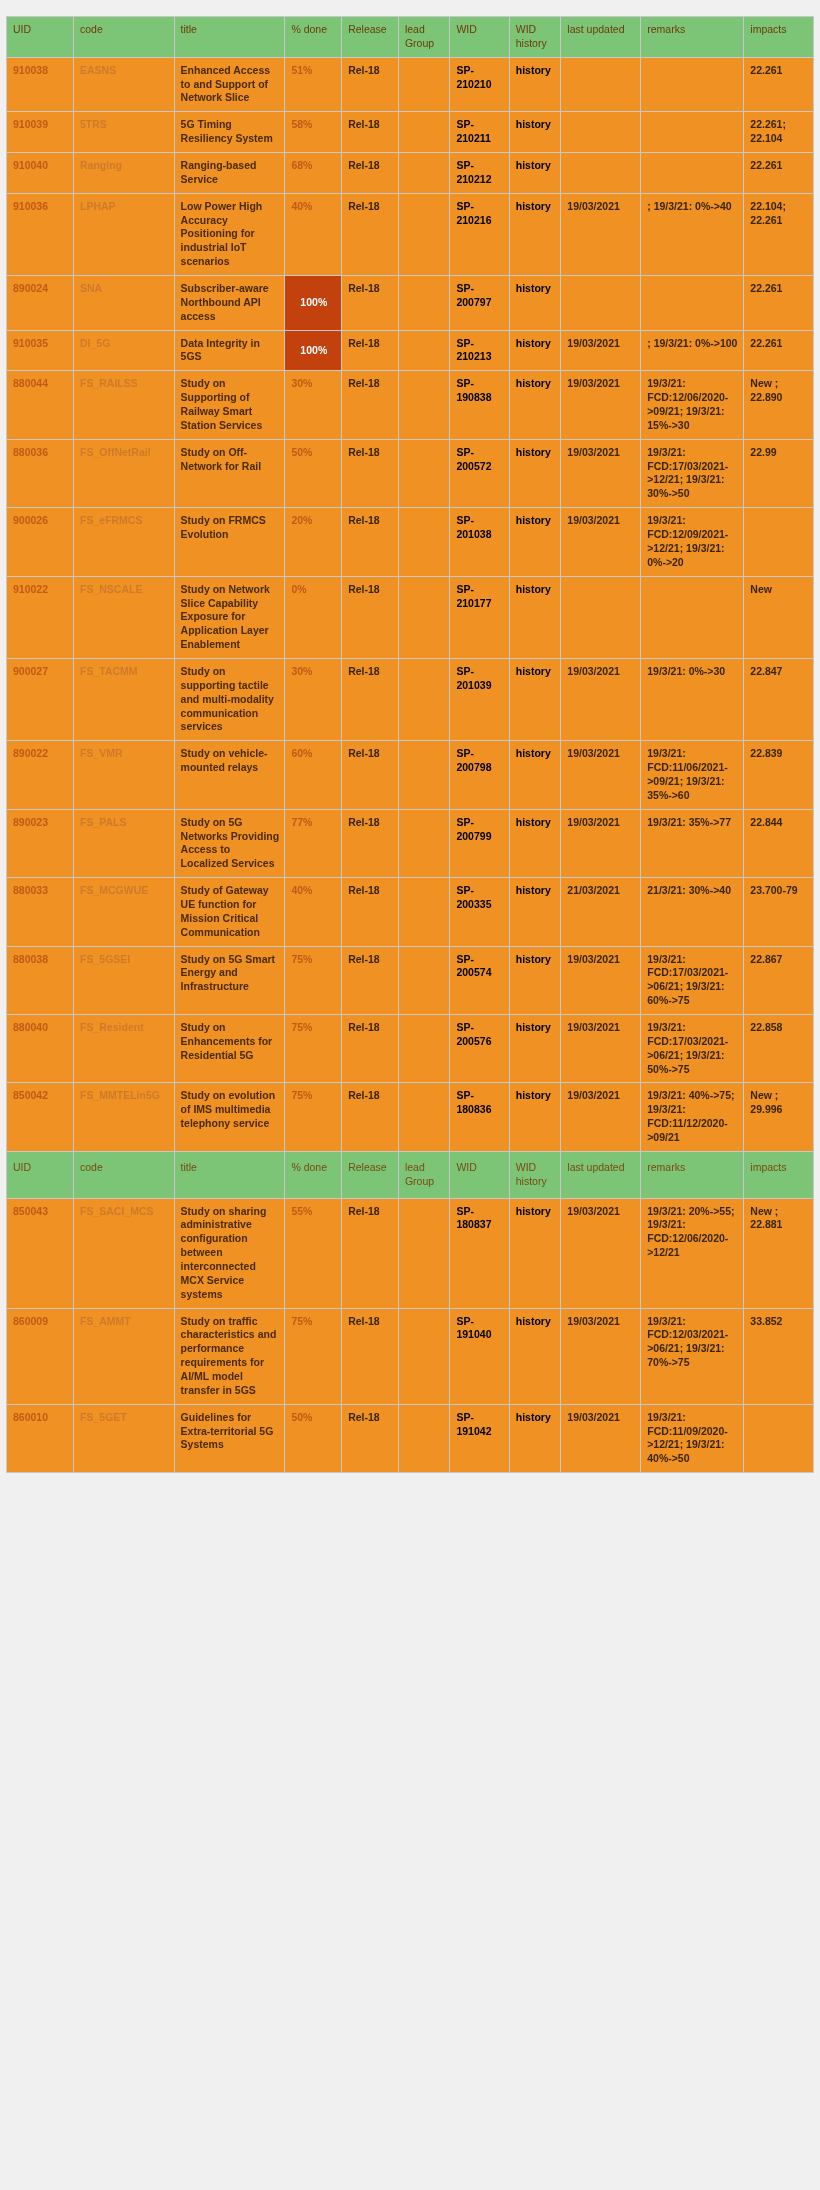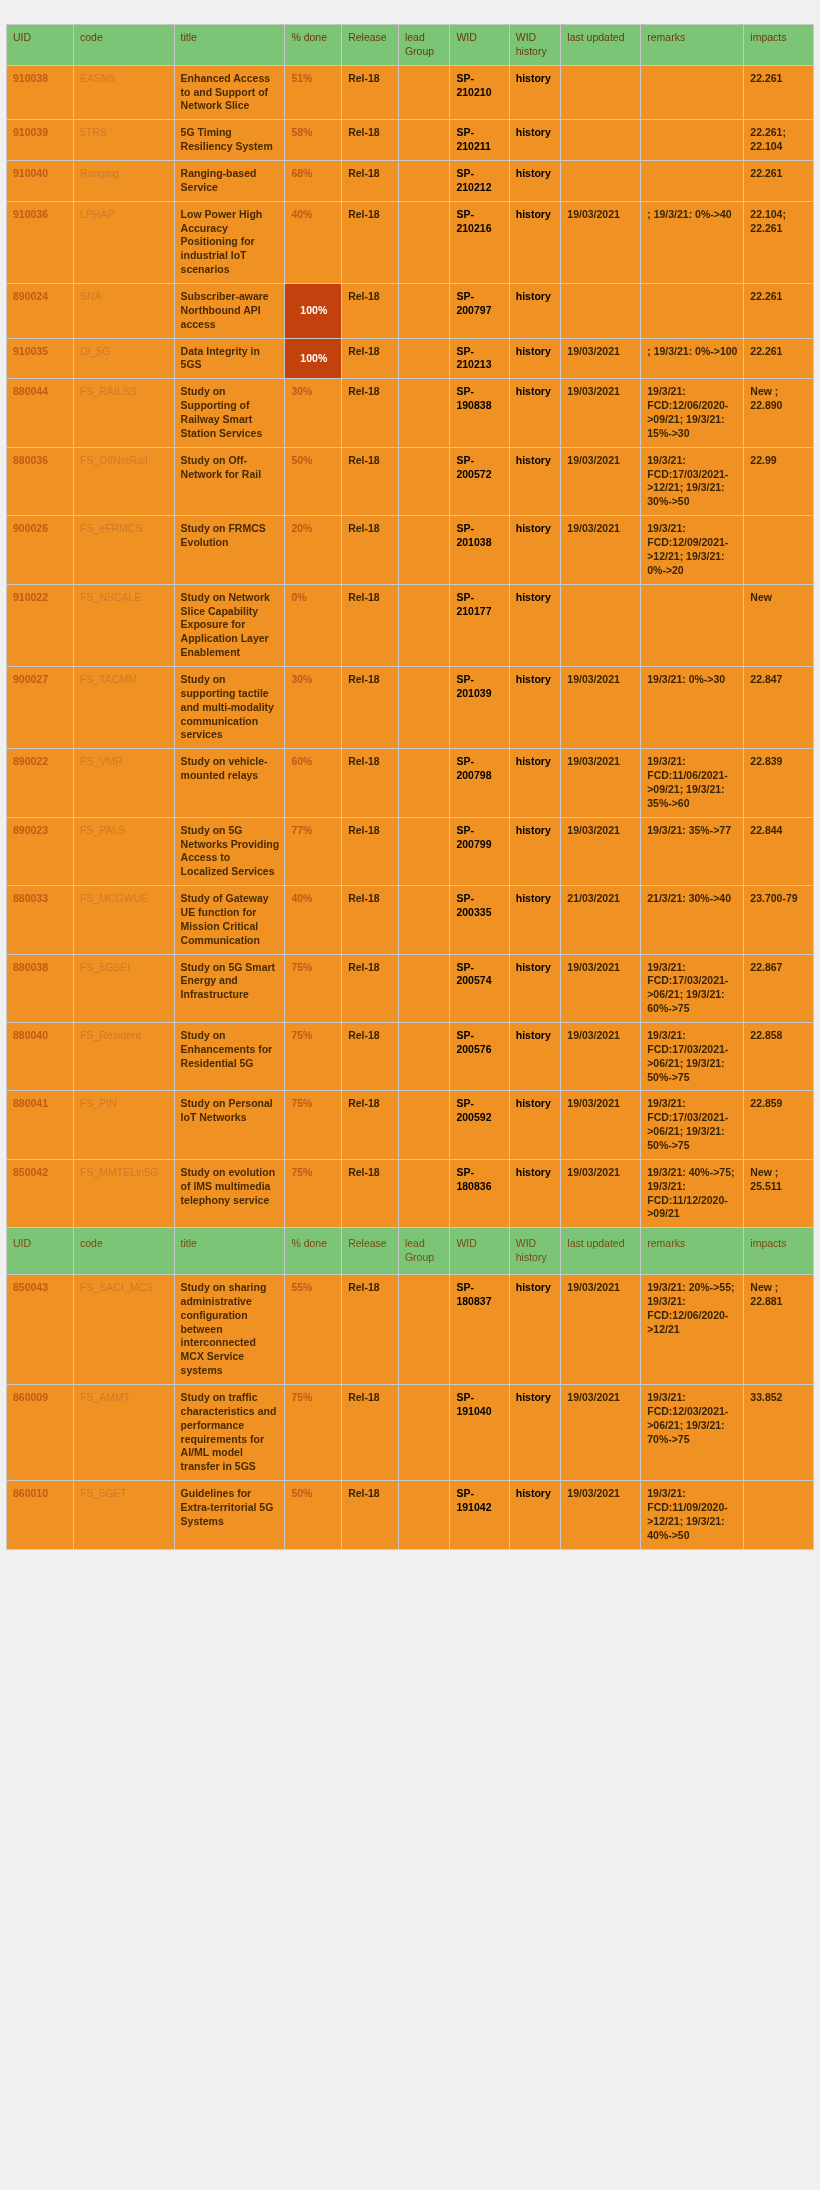--- a/index.html
+++ b/index.html
@@ -6,21 +6,21 @@
   html, body {
     margin: 0;
     padding: 0;
     background: #f0f0f0;
     font-family: "Liberation Sans", sans-serif;
   }
   .page {
     width: 820px;
     min-height: 2190px;
     background: #f0f0f0;
-    padding: 24px 6px 10px 6px;
+    padding: 16px 6px 10px 6px;
   }
   table.work-table {
     border-collapse: collapse;
     width: 808px;
     table-layout: fixed;
     background: #ef9223;
   }
   table.work-table th,
   table.work-table td {
     border: 1px solid #c8c8c8;
@@ -35,21 +35,21 @@
     background: #7cc576;
     color: #6b3a0a;
     font-weight: normal;
     text-align: left;
     font-size: 10.5px;
     padding-top: 9px;
     padding-bottom: 9px;
   }
   tr.header-row td { color: #7a4a10; }
   td.uid   { color: #c05a17; font-weight: bold; }
-  td.code  { color: #cf7a2a; font-weight: normal; }
+  td.code  { color: #cf7a2a; font-weight: bold; }
   td.title { color: #4a2a00; font-weight: bold; }
   td.done  { color: #c05a17; font-weight: bold; text-align: left; }
   td.done.complete {
     background: #c2410c;
     color: #ffffff;
     font-weight: bold;
     text-align: center;
     vertical-align: middle;
   }
   td.release { color: #3a2400; font-weight: bold; }
@@ -307,44 +307,31 @@
           <td class="done">75%</td>
           <td class="release">Rel-18</td>
           <td class="lead"></td>
           <td class="wid">SP-200576</td>
           <td class="widh">history</td>
           <td class="updated">19/03/2021</td>
           <td class="remarks">19/3/21: FCD:17/03/2021-&gt;06/21; 19/3/21: 50%-&gt;75</td>
           <td class="impacts">22.858</td>
         </tr>
         <tr>
-          <td class="uid">880041</td>
-          <td class="code">FS_PIN</td>
-          <td class="title">Study on Personal IoT Networks</td>
-          <td class="done">75%</td>
-          <td class="release">Rel-18</td>
-          <td class="lead"></td>
-          <td class="wid">SP-200592</td>
-          <td class="widh">history</td>
-          <td class="updated">19/03/2021</td>
-          <td class="remarks">19/3/21: FCD:17/03/2021-&gt;06/21; 19/3/21: 50%-&gt;75</td>
-          <td class="impacts">22.859</td>
-        </tr>
-        <tr>
           <td class="uid">850042</td>
           <td class="code">FS_MMTELin5G</td>
           <td class="title">Study on evolution of IMS multimedia telephony service</td>
           <td class="done">75%</td>
           <td class="release">Rel-18</td>
           <td class="lead"></td>
           <td class="wid">SP-180836</td>
           <td class="widh">history</td>
           <td class="updated">19/03/2021</td>
           <td class="remarks">19/3/21: 40%-&gt;75; 19/3/21: FCD:11/12/2020-&gt;09/21</td>
-          <td class="impacts">New ; 25.511</td>
+          <td class="impacts">New ; 29.996</td>
         </tr>
         <tr class="header-row">
           <td>UID</td>
           <td>code</td>
           <td>title</td>
           <td>% done</td>
           <td>Release</td>
           <td>lead Group</td>
           <td>WID</td>
           <td>WID history</td>

